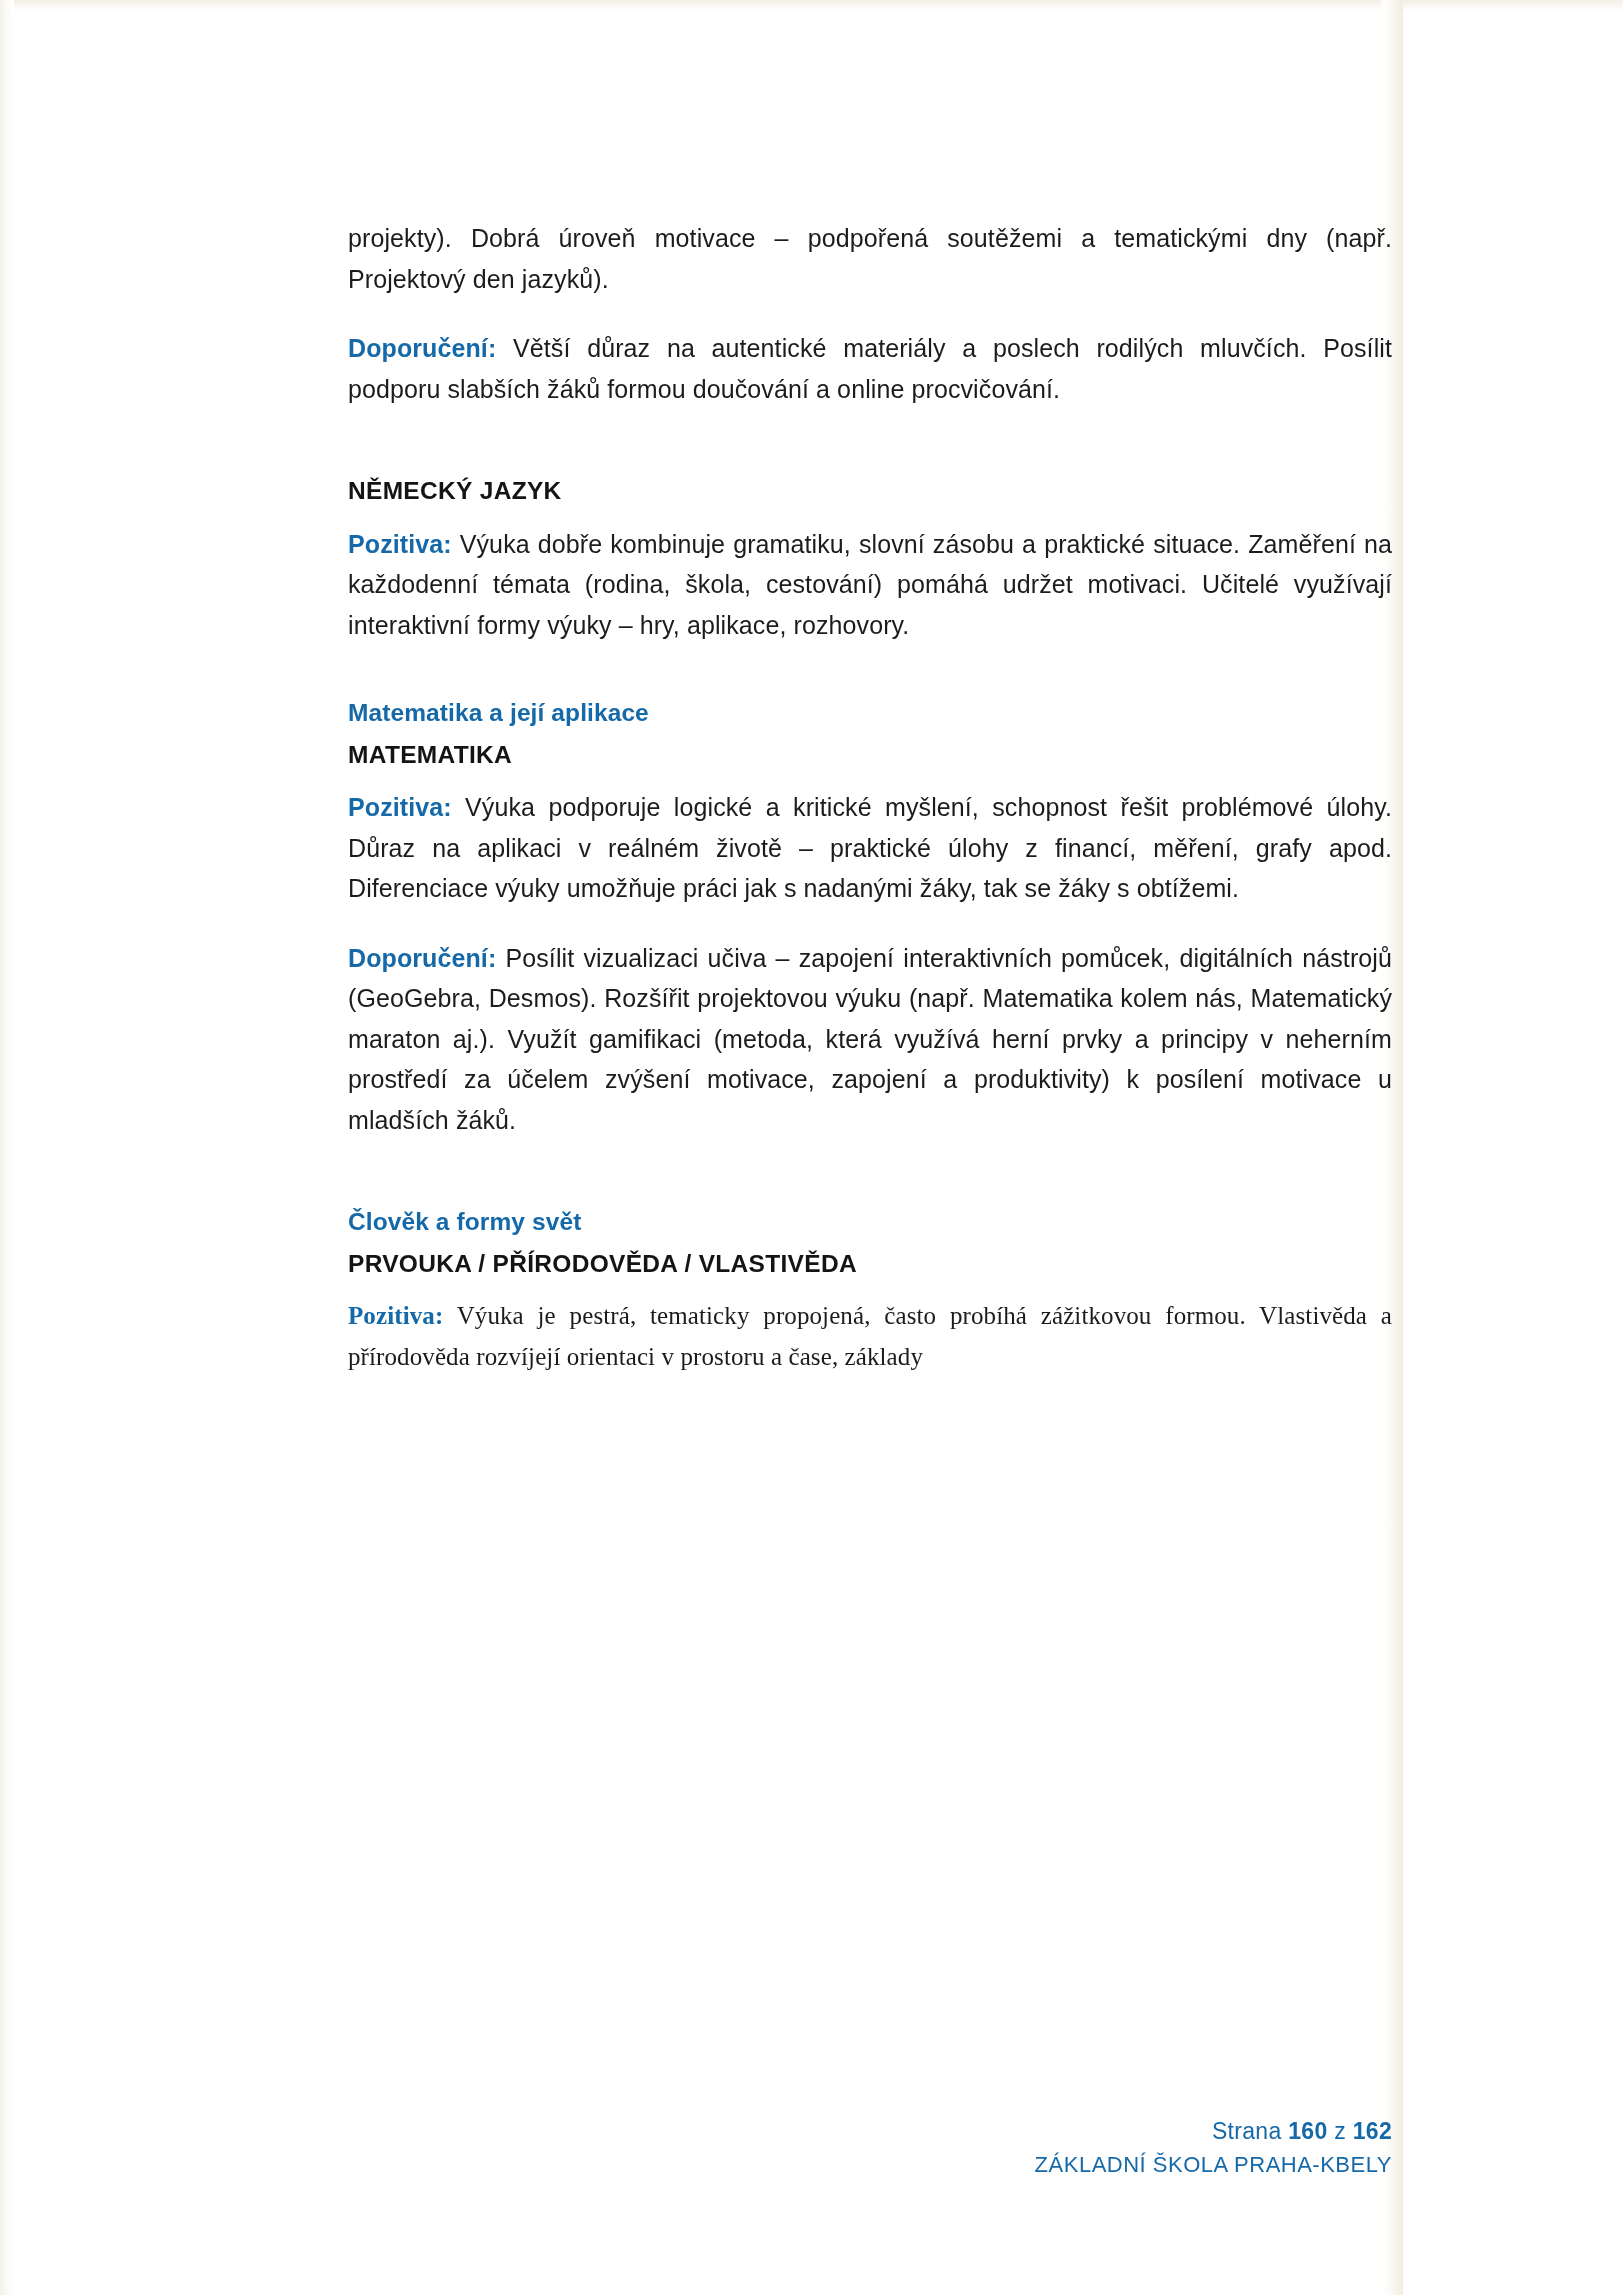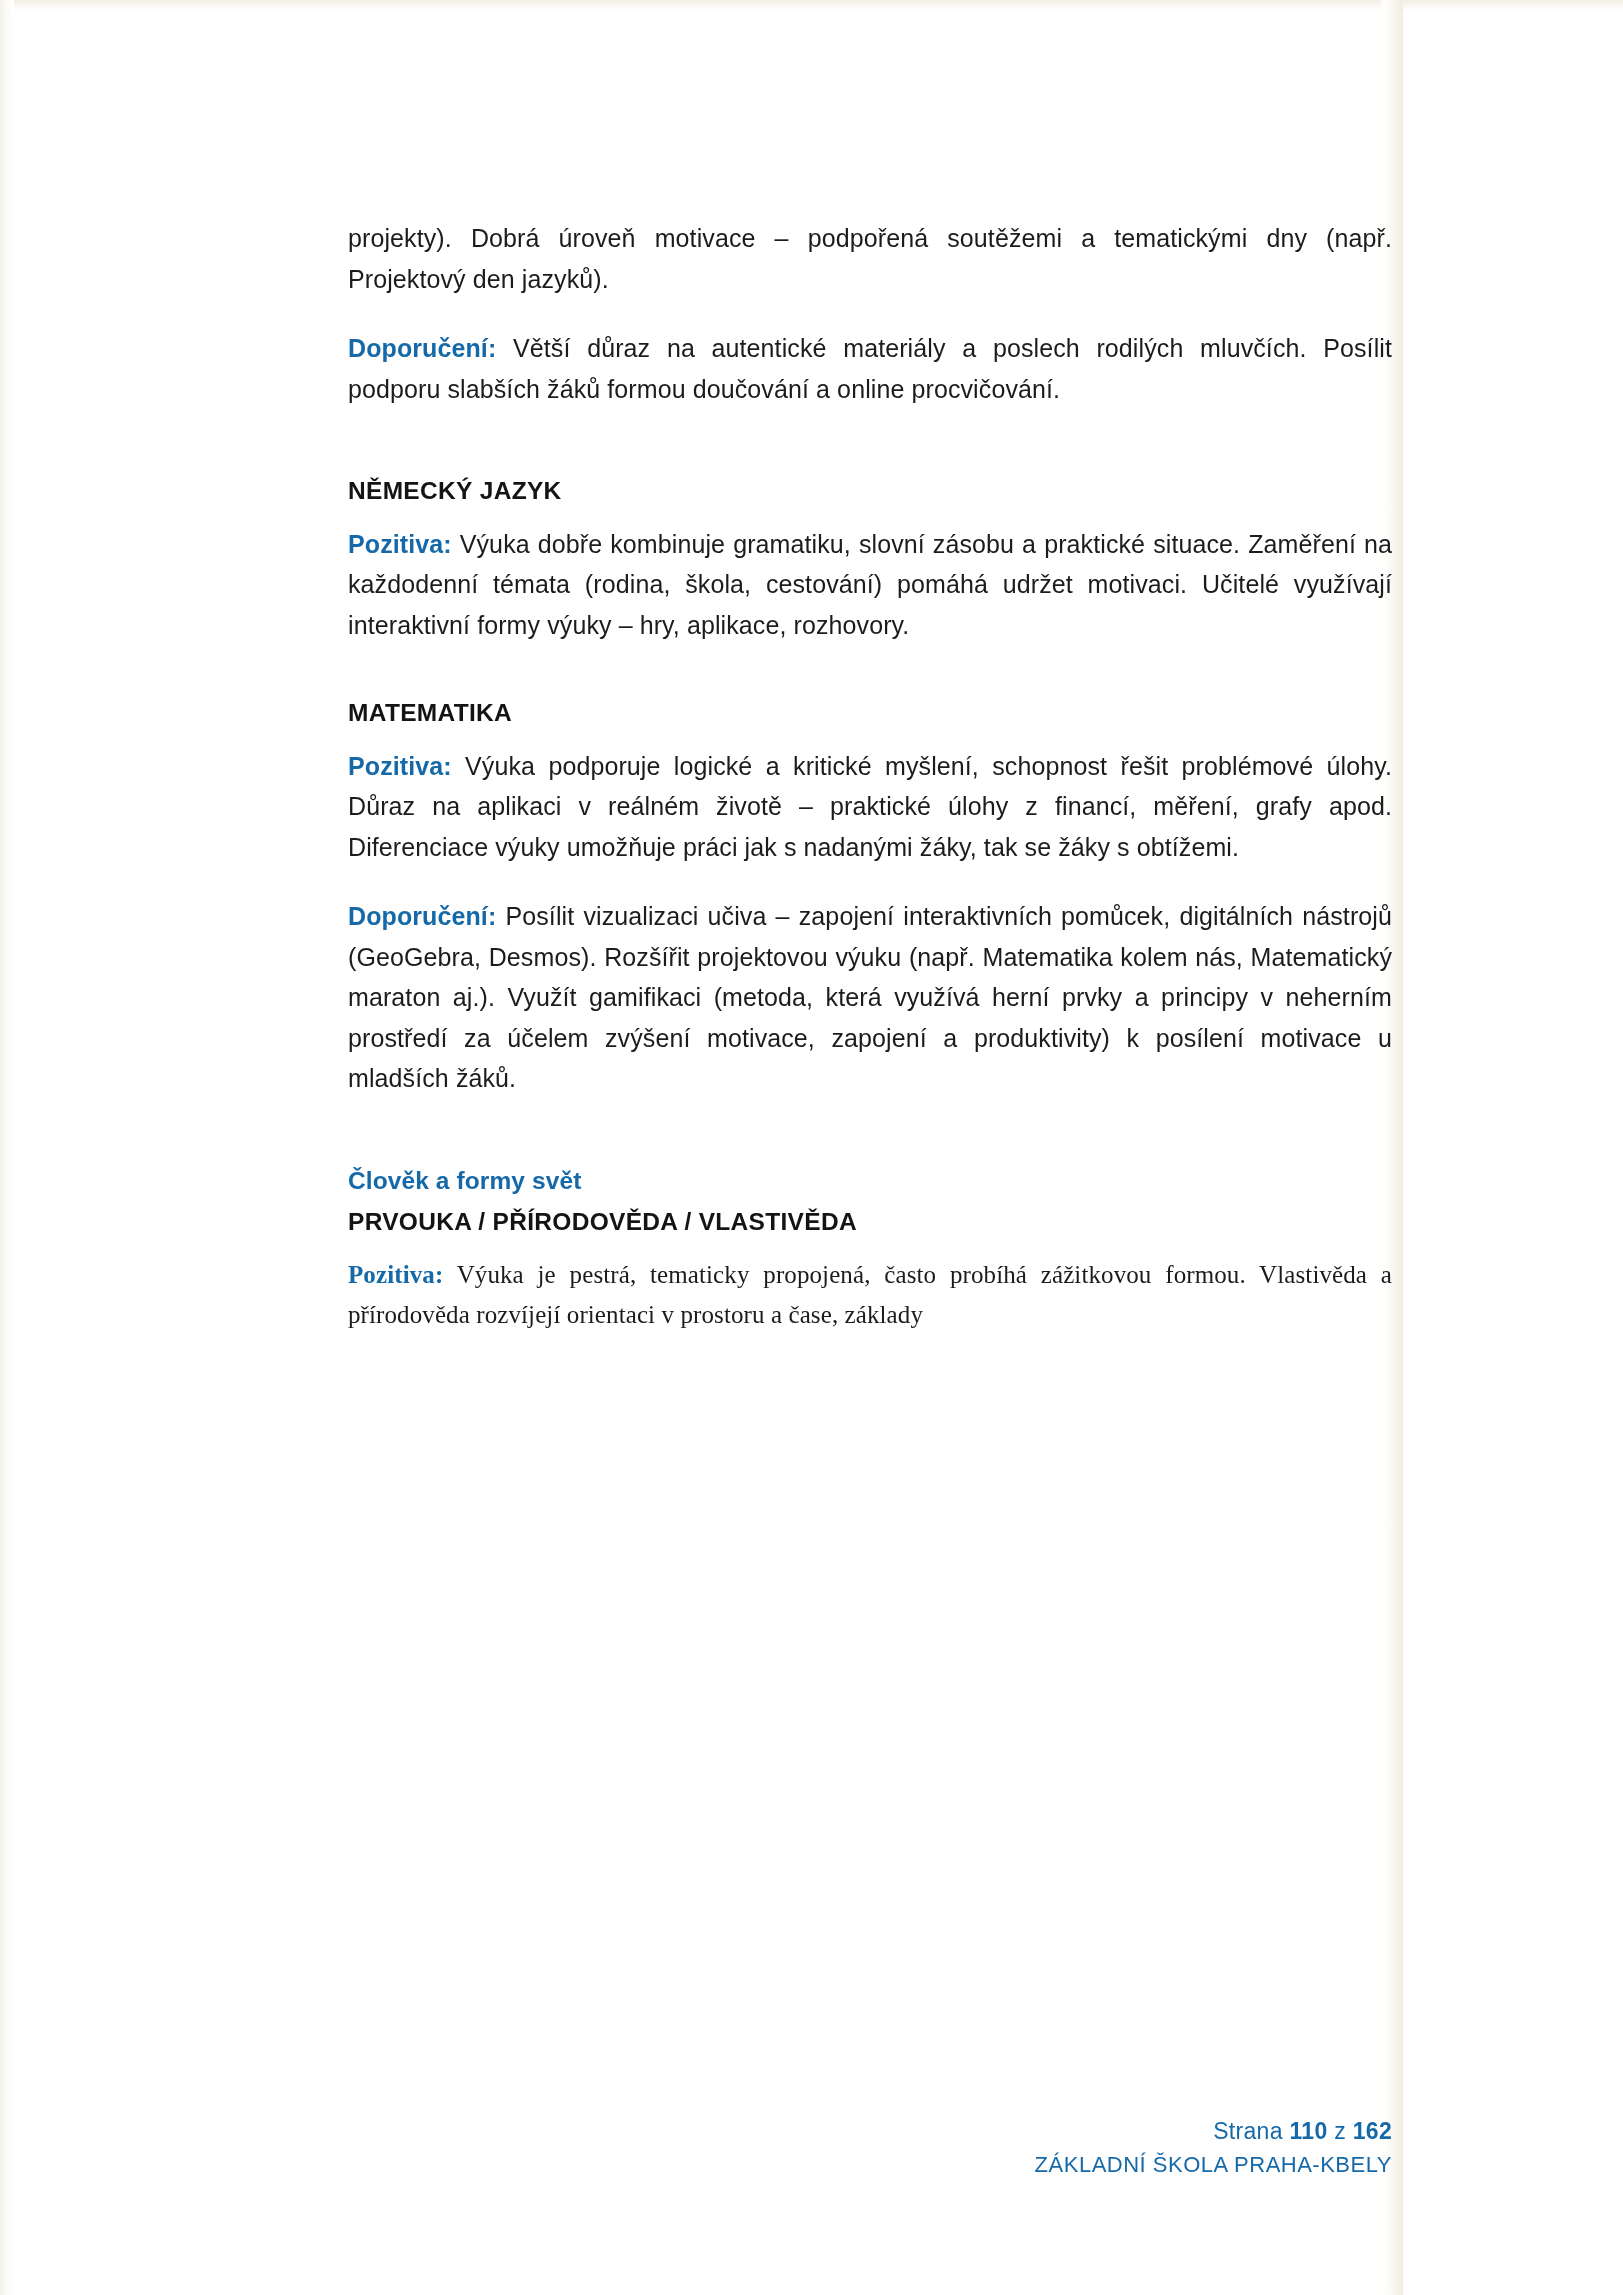--- a/index.html
+++ b/index.html
@@ -129,20 +129,21 @@
 
     <h3 class="subject-heading">NĚMECKÝ JAZYK</h3>
 
     <p class="body-text">
       <span class="lead">Pozitiva:</span><span> Výuka dobře kombinuje gramatiku, slovní zásobu a praktické situace. Zaměření na každodenní témata (rodina, škola, cestování) pomáhá udržet motivaci. Učitelé využívají interaktivní formy výuky – hry, aplikace, rozhovory.</span>
     </p>
 
 
     <div class="gap-md"></div>
 
+    <h2 class="area-heading">Matematika a její aplikace</h2>
     <h3 class="subject-heading">MATEMATIKA</h3>
 
     <p class="body-text">
       <span class="lead">Pozitiva:</span><span> Výuka podporuje logické a kritické myšlení, schopnost řešit problémové úlohy. Důraz na aplikaci v reálném životě – praktické úlohy z financí, měření, grafy apod. Diferenciace výuky umožňuje práci jak s nadanými žáky, tak se žáky s obtížemi.</span>
     </p>
 
     <p class="body-text">
       <span class="lead">Doporučení:</span><span> Posílit vizualizaci učiva – zapojení interaktivních pomůcek, digitálních nástrojů (GeoGebra, Desmos). Rozšířit projektovou výuku (např. Matematika kolem nás, Matematický maraton aj.). Využít gamifikaci (metoda, která využívá herní prvky a principy v neherním prostředí za účelem zvýšení motivace, zapojení a produktivity) k posílení motivace u mladších žáků.</span>
     </p>
 
@@ -153,21 +154,21 @@
 
     <p class="body-text">
       <span class="lead">Pozitiva:</span><span> Výuka je pestrá, tematicky propojená, často probíhá zážitkovou formou. Vlastivěda a přírodověda rozvíjejí orientaci v prostoru a čase, základy</span>
     </p>
 
   </div>
 
   <div class="footer">
     <div class="footer-line1">
       <span>Strana</span>
-      <b>110</b>
+      <b>160</b>
       <span>z</span>
       <b>162</b>
     </div>
     <div class="footer-line2 nowrap">ZÁKLADNÍ ŠKOLA PRAHA-KBELY</div>
   </div>
 
 </div>
 
 
 </body></html>

